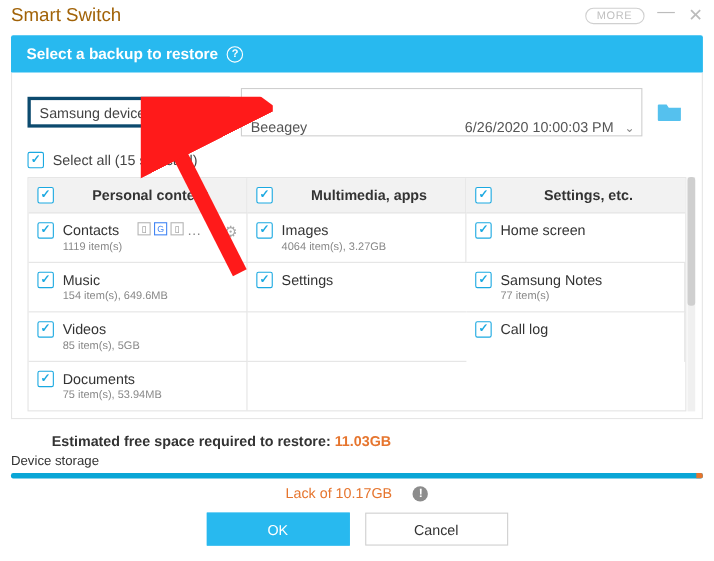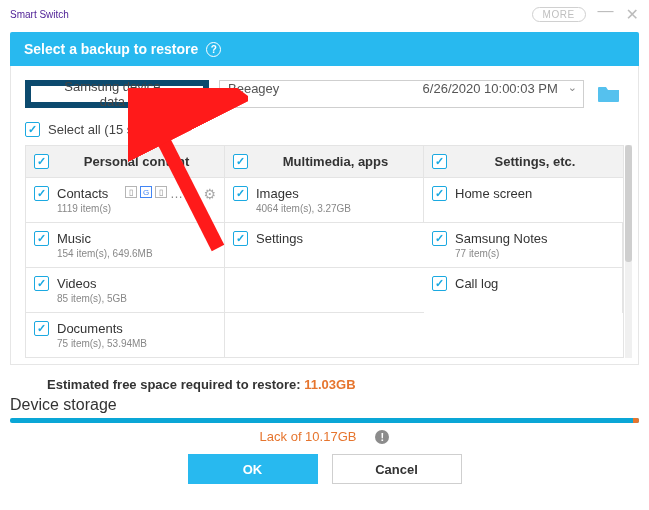--- a/index.html
+++ b/index.html
@@ -12,21 +12,21 @@
     height: 510px;
     overflow: hidden;
     position: relative;
   }
   .titlebar {
     display: flex;
     align-items: center;
     height: 28px;
     padding: 0 10px;
   }
-  .titlebar-left { color: #4c1d95; font-size: 10px; }
+  .titlebar-left { color: #a16207; font-size: 17px; }
   .titlebar-right { margin-left: auto; display: flex; align-items: center; gap: 12px; }
   .more-pill {
     border: 1px solid #d0d0d0;
     color: #bfbfbf;
     border-radius: 10px;
     font-size: 10px;
     padding: 1px 10px;
     letter-spacing: 0.5px;
   }
   .win-min { color: #bcbcbc; font-size: 16px; position: relative; top: -3px; }
@@ -54,37 +54,37 @@
     font-weight: 700;
   }
   .panel {
     border: 1px solid #e6e6e6;
     border-top: none;
     margin: 0 10px;
     padding: 14px 14px 6px 14px;
   }
   .row-controls { display: flex; align-items: center; gap: 10px; }
   .dropdown {
-    border: 6px solid #0c4a6e;
+    border: 3px solid #0c4a6e;
     height: 28px;
     display: flex;
     align-items: center;
-    padding: 0 24px;
+    padding: 0 8px;
     font-size: 13px;
     color: #444;
     background: #fff;
     flex: 0 0 184px;
     justify-content: space-between;
     text-align: center;
   }
   .datebox {
     border: 1px solid #cfcfcf;
-    height: 28px;
-    display: flex;
-    align-items: flex-start;
+    height: 44px;
+    display: flex;
+    align-items: flex-end;
     padding: 0 6px 0 8px;
     flex: 1;
     gap: 10px;
     color: #555;
   }
   .datebox .name { flex: 0 0 auto; }
   .datebox .date { margin-left: auto; color: #555; }
   .chev { color: #888; font-size: 11px; }
   .folder-btn {
     width: 30px; height: 24px;
@@ -157,21 +157,21 @@
     width: 100%;
     height: 55%;
     background: #cfcfcf;
     border-radius: 3px;
   }
   .footer {
     margin: 12px 10px 0 10px;
   }
   .est { font-size: 13px; color: #333; margin-left: 37px; }
   .est .val { color: #e6752e; font-weight: 700; }
-  .storage-label { margin-top: 4px; font-size: 16px; color: #333; }
+  .storage-label { margin-top: 4px; font-size: 12px; color: #333; }
   .bar {
     margin-top: 4px;
     height: 5px;
     background: #0aa6d6;
     border-radius: 2px;
     position: relative;
     overflow: hidden;
   }
   .bar::after {
     content: "";
@@ -208,21 +208,21 @@
   .btn {
     width: 130px;
     height: 30px;
     border: 1px solid #cfcfcf;
     background: #fff;
     display: flex;
     align-items: center;
     justify-content: center;
     font-size: 13px;
     color: #333;
-    font-weight: 700;
+    font-weight: 400;
   }
   .btn.primary {
     background: #28b9ef;
     border-color: #28b9ef;
     color: #fff;
   }
   
   .arrow-overlay {
     position: absolute;
     left: 128px;

